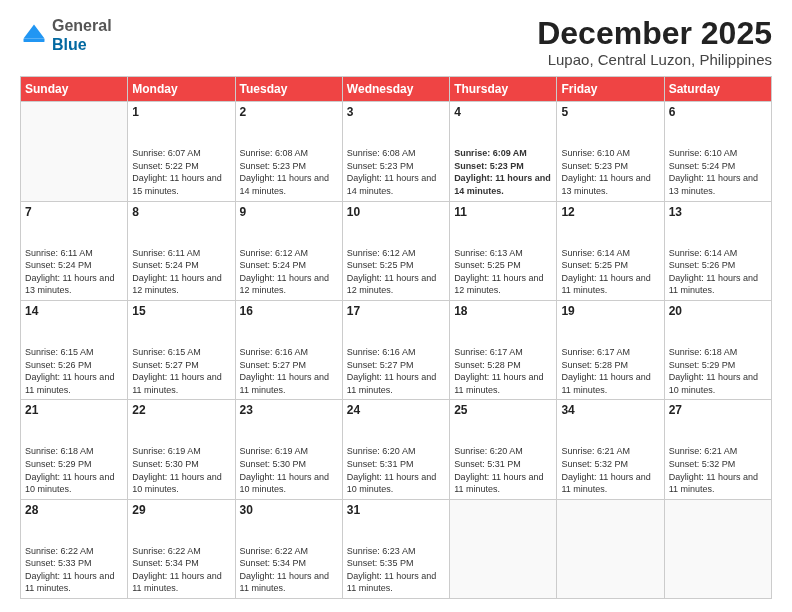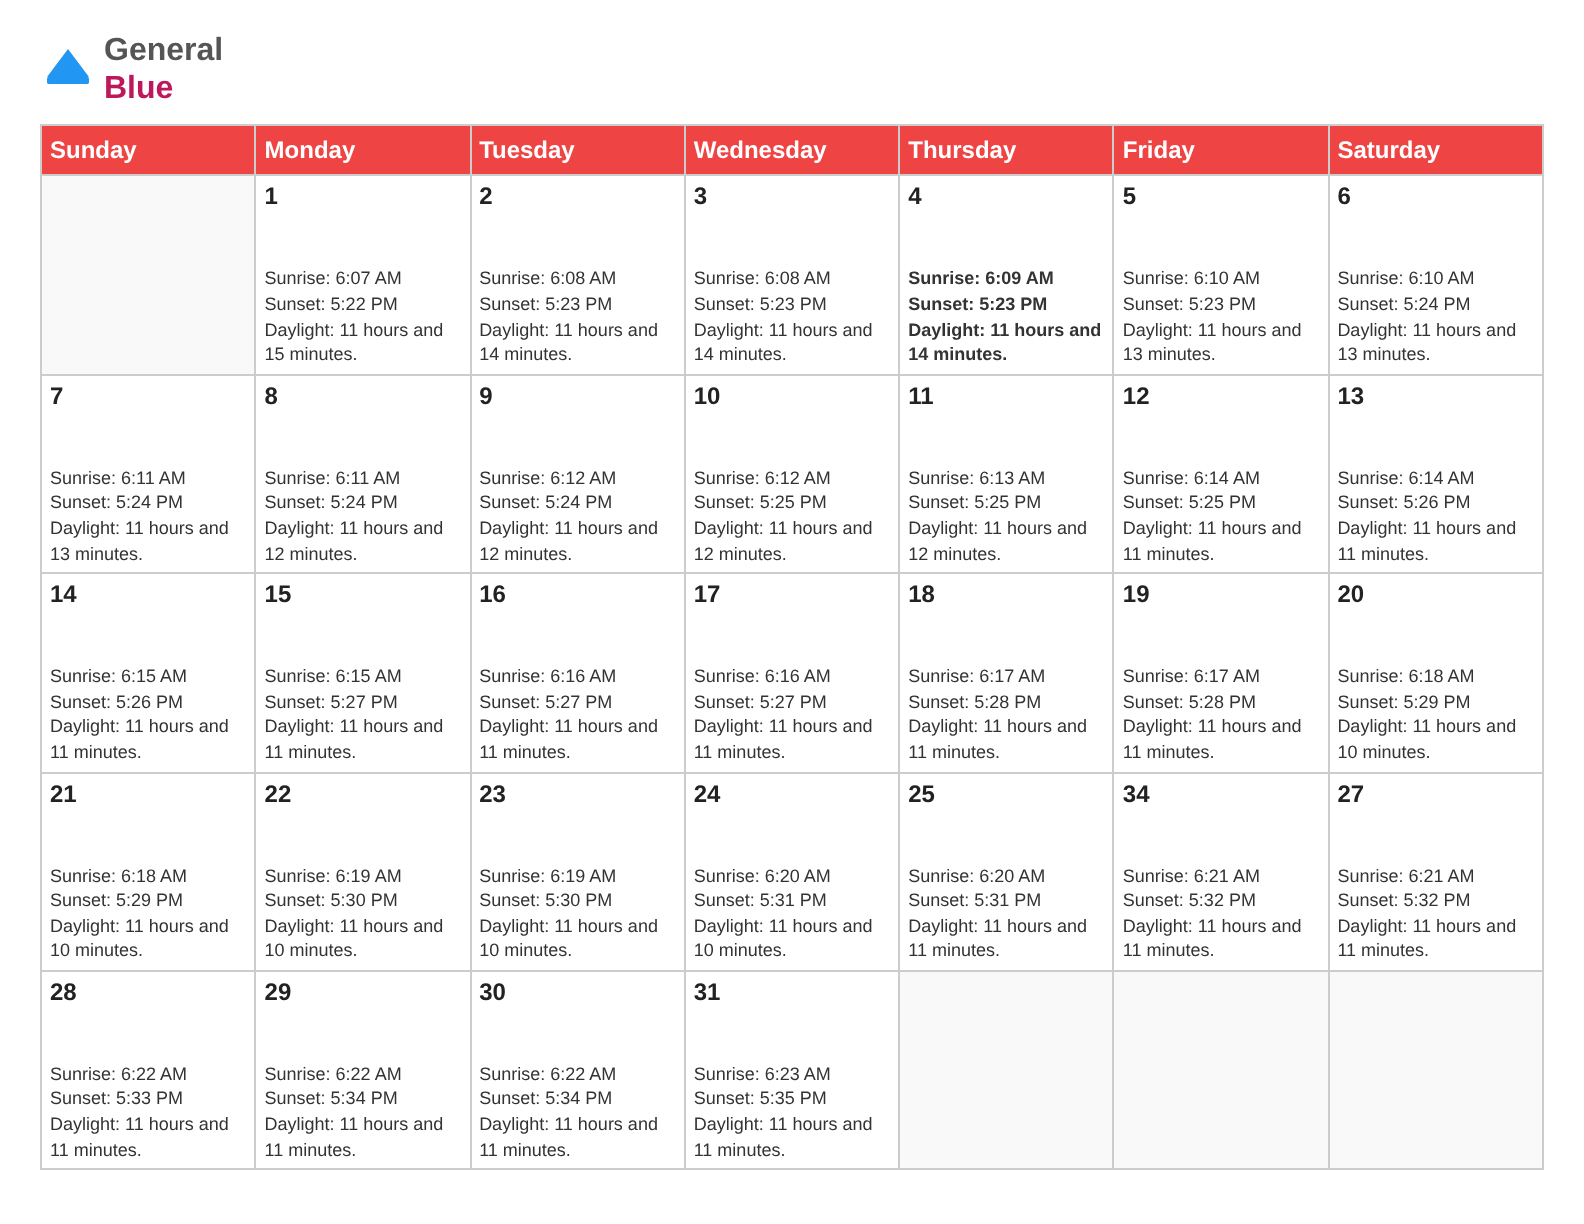--- a/index.html
+++ b/index.html
@@ -27,21 +27,21 @@
       display: flex;
       align-items: center;
       gap: 4px;
     }
     .logo-text {
       font-size: 16px;
       font-weight: bold;
       line-height: 1.2;
     }
     .logo-general { color: #555; }
-    .logo-blue { color: #be185d; text-align: center; }
+    .logo-blue { color: #0369a1; text-align: center; }
     .logo-icon {
       width: 28px;
       height: 28px;
     }
     .title-block {
       text-align: right;
     }
     .title-block h1 {
       font-size: 32px;
       font-weight: bold;
@@ -101,20 +101,24 @@
     <div class="logo">
       <svg class="logo-icon" viewBox="0 0 32 32">
         <polygon points="16,4 28,20 4,20" fill="#2196F3"></polygon>
         <rect x="4" y="20" width="24" height="4" fill="#2196F3" rx="1"></rect>
       </svg>
       <div class="logo-text">
         <span class="logo-general">General</span><br>
         <span class="logo-blue">Blue</span>
       </div>
     </div>
+    <div class="title-block">
+      <h1>December 2025</h1>
+      <h2>Lupao, Central Luzon, Philippines</h2>
+    </div>
   </div>
 
   <table class="calendar">
     <thead>
       <tr>
       <th>Sunday</th>
           <th>Monday</th>
           <th>Tuesday</th>
           <th>Wednesday</th>
           <th>Thursday</th>

